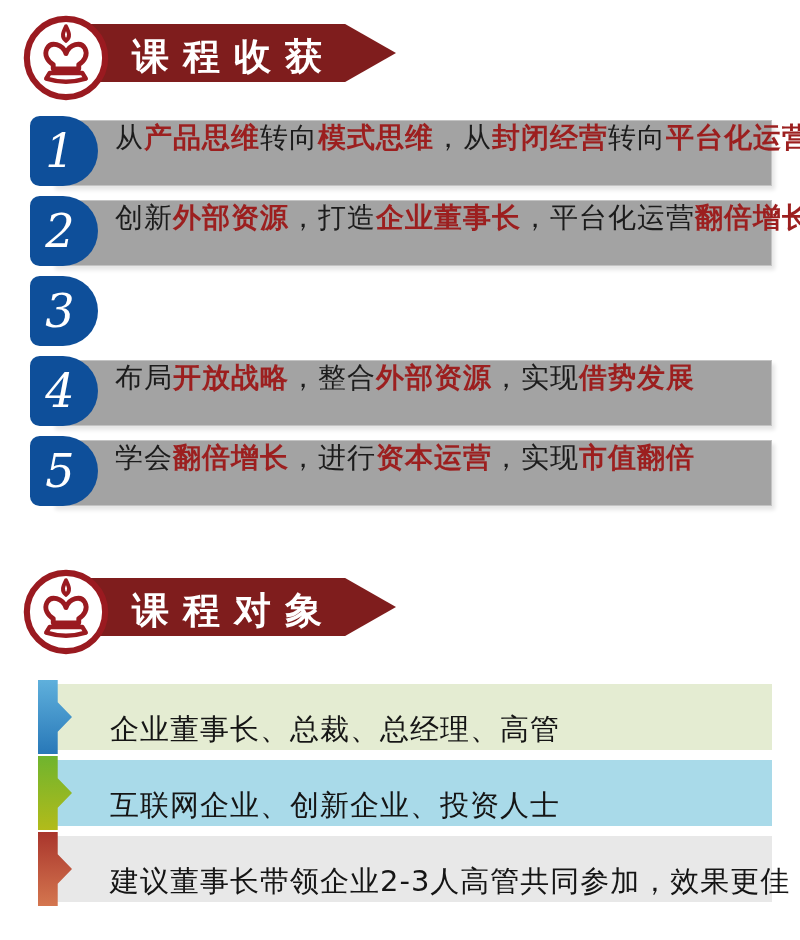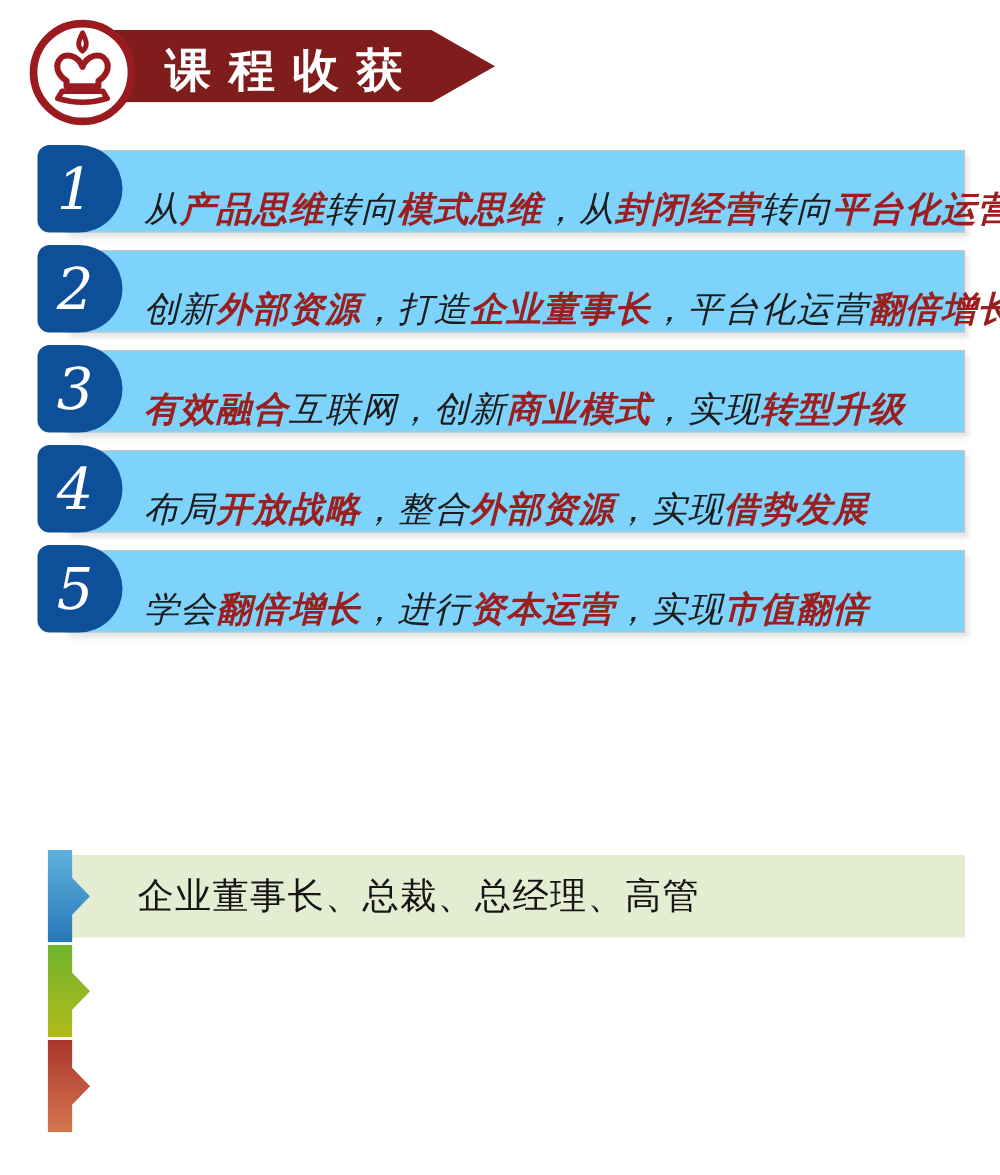--- a/index.html
+++ b/index.html
@@ -12,35 +12,35 @@
   .header-2{top:568px;}
   .banner{position:absolute;left:78px;top:10px;width:318px;height:58px;background:#7f1d1d;
           clip-path:polygon(0 0,84% 0,100% 50%,84% 100%,0 100%);
           display:flex;align-items:flex-end;box-sizing:border-box;padding-left:54px;}
   .banner-title{color:#ffffff;font-size:37px;font-weight:bold;letter-spacing:14px;white-space:nowrap;}
   .logo{position:absolute;left:22px;top:0;width:88px;height:88px;z-index:2;}
 
   
   .gains{position:absolute;top:116px;left:0;width:800px;}
   .gain-row{position:relative;height:72px;margin-bottom:8px;}
-  .gain-box{position:absolute;left:52px;top:4px;width:720px;height:66px;background:#7dd3fc;
+  .gain-box{position:absolute;left:52px;top:4px;width:720px;height:66px;background:#a3a3a3;
             border:1px solid #c3c3c3;box-shadow:3px 4px 4px rgba(0,0,0,0.10);
-            display:flex;align-items:flex-start;box-sizing:border-box;padding-left:62px;font-style:italic;}
+            display:flex;align-items:flex-end;box-sizing:border-box;padding-left:62px;}
   .gain-text{font-size:28px;color:#1c1c1c;white-space:nowrap;letter-spacing:1px;}
   .gain-text .red{color:#9c1f1f;font-weight:bold;}
   .gain-badge{position:absolute;left:30px;top:0;width:68px;height:70px;background:#0e4f9a;
               border-radius:10px 36px 36px 10px;display:flex;align-items:center;justify-content:center;z-index:2;}
   .gain-badge span{color:#ffffff;font-family:"DejaVu Serif",serif;font-style:italic;
                    font-size:46px;line-height:1;padding-right:8px;}
 
   
   .audience{position:absolute;top:682px;left:0;width:800px;}
   .aud-row{position:relative;height:70px;margin-bottom:6px;}
   .aud-box{position:absolute;left:56px;top:2px;width:716px;height:66px;
-           display:flex;align-items:center;box-sizing:border-box;padding-left:54px;}
+           display:flex;align-items:flex-end;box-sizing:border-box;padding-left:54px;}
   .aud-text{font-size:29px;color:#151515;white-space:nowrap;letter-spacing:1px;}
   .aud-marker{position:absolute;left:38px;top:-2px;width:34px;height:74px;z-index:2;
               clip-path:polygon(0 0,58% 0,58% 30%,100% 50%,58% 70%,58% 100%,0 100%);}
   .theme-1 .aud-box{background:#e4ecd2;}
   .theme-1 .aud-marker{background:linear-gradient(180deg,#5fb0dc 0%,#2878b8 100%);}
   .theme-2 .aud-box{background:#a9dae9;}
   .theme-2 .aud-marker{background:linear-gradient(180deg,#6fb42e 0%,#b2bb1a 100%);}
   .theme-3 .aud-box{background:#e8e8e8;}
   .theme-3 .aud-marker{background:linear-gradient(180deg,#a9352c 0%,#d4764f 100%);}
 </style>
@@ -75,23 +75,20 @@
     <div class="gain-row">
       <div class="gain-box">
         <p class="gain-text"><span>创新</span><span class="red">外部资源</span><span>，打造</span><span class="red">企业董事长</span><span>，平台化运营</span><span class="red">翻倍增长</span></p>
       </div>
       <div class="gain-badge">
           <span>2</span>
         </div>
     </div>
 
     <div class="gain-row">
-      <div class="gain-box">
-        <p class="gain-text"><span class="red">有效融合</span><span>互联网，创新</span><span class="red">商业模式</span><span>，实现</span><span class="red">转型升级</span></p>
-      </div>
       <div class="gain-badge">
           <span>3</span>
         </div>
     </div>
 
     <div class="gain-row">
       <div class="gain-box">
         <p class="gain-text"><span>布局</span><span class="red">开放战略</span><span>，整合</span><span class="red">外部资源</span><span>，实现</span><span class="red">借势发展</span></p>
       </div>
       <div class="gain-badge">
@@ -103,33 +100,50 @@
       <div class="gain-box">
         <p class="gain-text"><span>学会</span><span class="red">翻倍增长</span><span>，进行</span><span class="red">资本运营</span><span>，实现</span><span class="red">市值翻倍</span></p>
       </div>
       <div class="gain-badge">
           <span>5</span>
         </div>
     </div>
 
   </div>
 
+  <div class="header header-2">
+    <div class="banner">
+      <span class="banner-title">课程对象</span>
+    </div>
+    <svg class="logo" viewBox="0 0 100 100">
+      <circle cx="50" cy="50" r="44.5" fill="#ffffff" stroke="#9a1a20" stroke-width="7"></circle>
+      <path d="M50 14 C46.5 21 44.5 26 50 30.5 C55.5 26 53.5 21 50 14 Z" fill="none" stroke="#9a1a20" stroke-width="4.5" stroke-linejoin="round"></path>
+      <path d="M50 45 C46 34 33 31 28.5 39 C24.5 46.5 29.5 54 35.5 57.5 L35.5 62.5 L64.5 62.5 L64.5 57.5 C70.5 54 75.5 46.5 71.5 39 C67 31 54 34 50 45 Z" fill="none" stroke="#9a1a20" stroke-width="5.5" stroke-linejoin="round"></path>
+      <path d="M31.5 67 L68.5 67 L72.5 73.5 Q50 80.5 27.5 73.5 Z" fill="none" stroke="#9a1a20" stroke-width="5" stroke-linejoin="round"></path>
+    </svg>
+  </div>
 
   <div class="audience">
 
     <div class="aud-row theme-1">
       <div class="aud-box">
         <span class="aud-text">企业董事长、总裁、总经理、高管</span>
       </div>
       <div class="aud-marker"></div>
     </div>
 
     <div class="aud-row theme-2">
+      <div class="aud-box">
+        <span class="aud-text">互联网企业、创新企业、投资人士</span>
+      </div>
       <div class="aud-marker"></div>
     </div>
 
     <div class="aud-row theme-3">
+      <div class="aud-box">
+        <span class="aud-text">建议董事长带领企业2-3人高管共同参加，效果更佳</span>
+      </div>
       <div class="aud-marker"></div>
     </div>
 
   </div>
 
 </div>
 
 </body></html>

